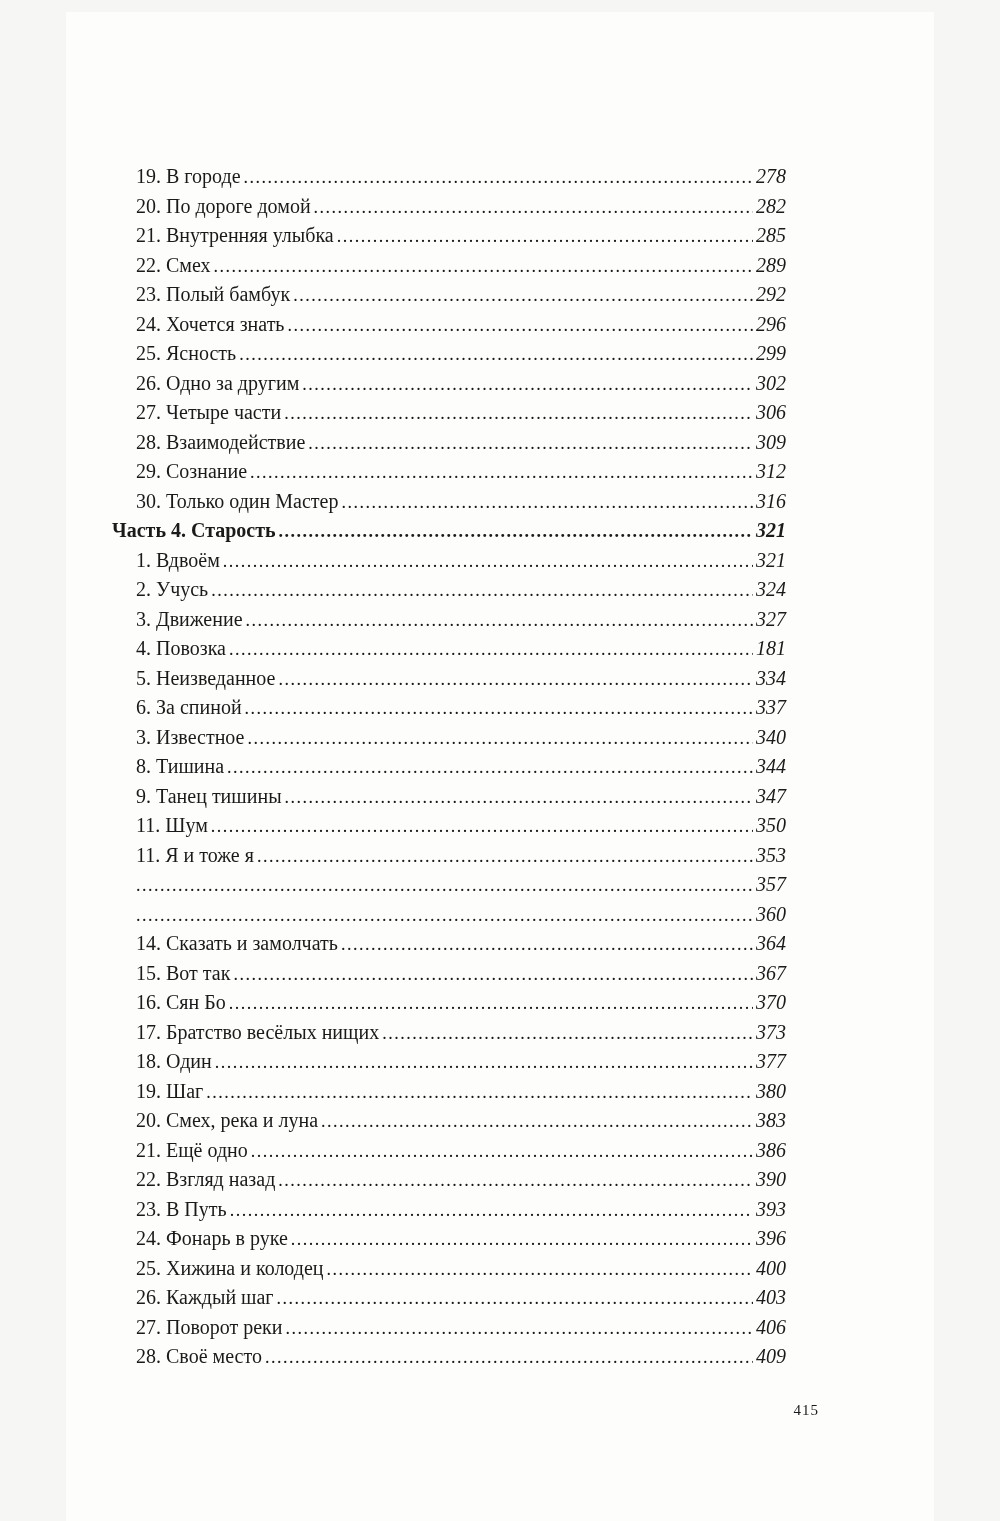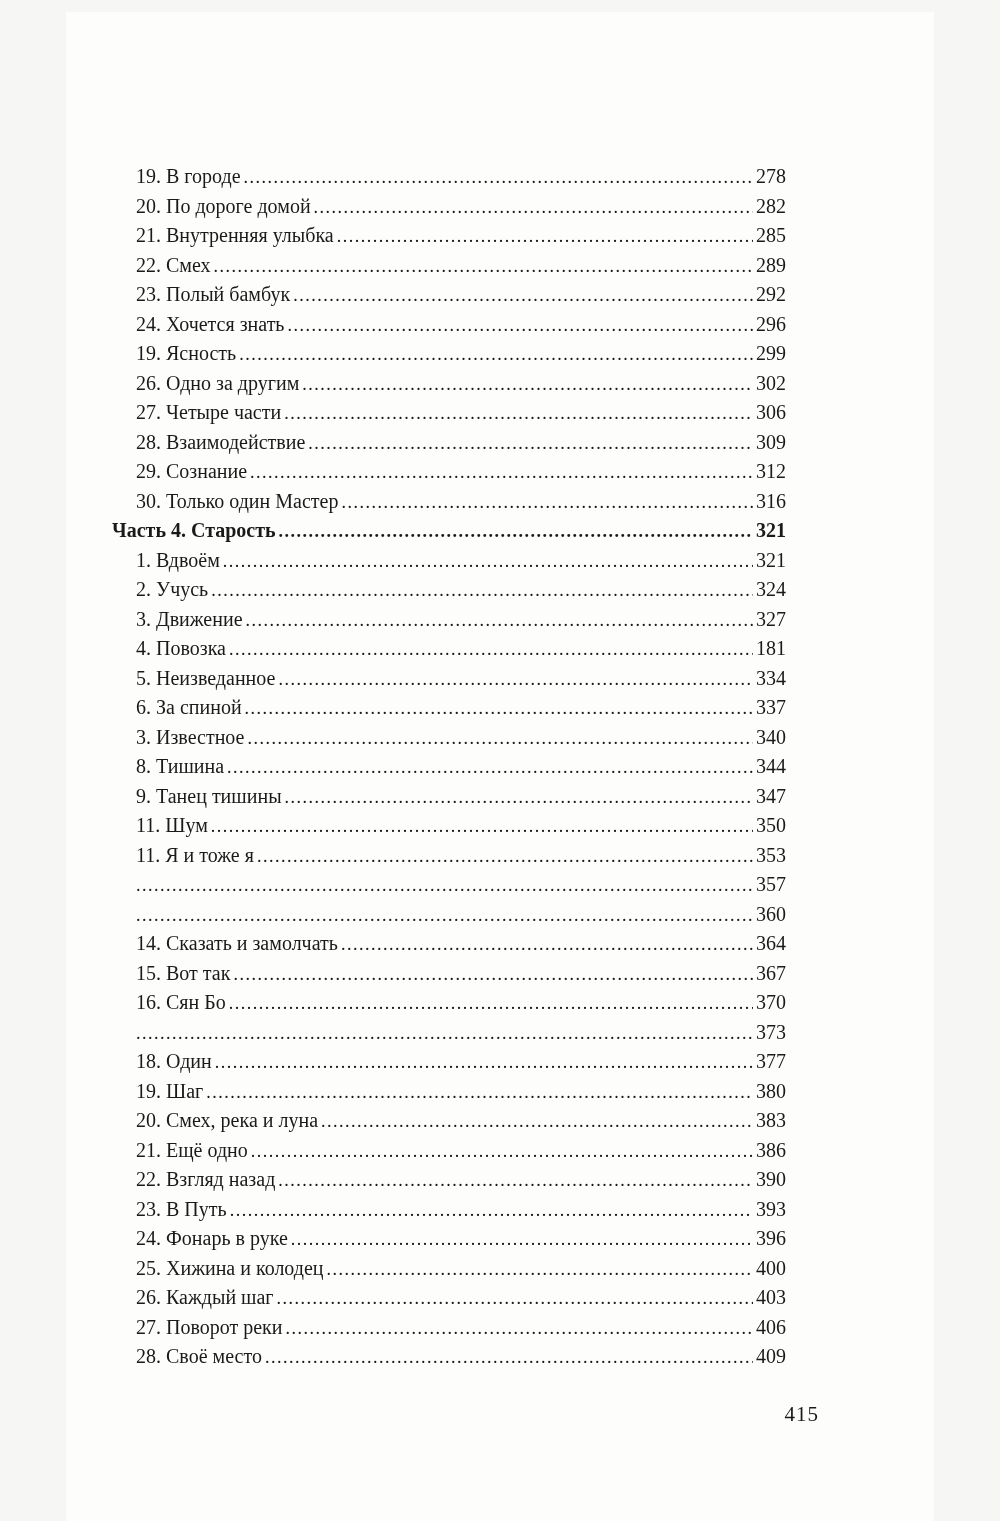--- a/index.html
+++ b/index.html
@@ -44,26 +44,27 @@
     flex: 1 1 auto;
     overflow: hidden;
     white-space: nowrap;
     letter-spacing: 1.5px;
     font-size: 18px;
   }
   .pagenum {
     flex: 0 0 auto;
     padding-left: 3px;
     text-align: right;
+    font-style: italic;
   }
   .folio {
     position: absolute;
     right: 115px;
     top: 1390px;
-    font-size: 21px;
+    font-size: 15px;
     letter-spacing: 1px;
     text-align: right;
   }
 </style>
 </head>
 <body>
 
 <div class="page">
   <div class="toc" id="toc">
       <div class="toc-row indent">
@@ -90,21 +91,21 @@
         <span class="label">23. Полый бамбук</span>
         <span class="dots">............................................................................................................................................................................................................................................................................................................</span>
         <span class="pagenum">292</span>
       </div>
       <div class="toc-row indent">
         <span class="label">24. Хочется знать</span>
         <span class="dots">............................................................................................................................................................................................................................................................................................................</span>
         <span class="pagenum">296</span>
       </div>
       <div class="toc-row indent">
-        <span class="label">19. Ясность</span>
+        <span class="label">25. Ясность</span>
         <span class="dots">............................................................................................................................................................................................................................................................................................................</span>
         <span class="pagenum">299</span>
       </div>
       <div class="toc-row indent">
         <span class="label">26. Одно за другим</span>
         <span class="dots">............................................................................................................................................................................................................................................................................................................</span>
         <span class="pagenum">302</span>
       </div>
       <div class="toc-row indent">
         <span class="label">27. Четыре части</span>
@@ -203,20 +204,21 @@
         <span class="label">15. Вот так</span>
         <span class="dots">............................................................................................................................................................................................................................................................................................................</span>
         <span class="pagenum">367</span>
       </div>
       <div class="toc-row indent">
         <span class="label">16. Сян Бо</span>
         <span class="dots">............................................................................................................................................................................................................................................................................................................</span>
         <span class="pagenum">370</span>
       </div>
       <div class="toc-row indent">
+        <span class="label">17. Братство весёлых нищих</span>
         <span class="dots">............................................................................................................................................................................................................................................................................................................</span>
         <span class="pagenum">373</span>
       </div>
       <div class="toc-row indent">
         <span class="label">18. Один</span>
         <span class="dots">............................................................................................................................................................................................................................................................................................................</span>
         <span class="pagenum">377</span>
       </div>
       <div class="toc-row indent">
         <span class="label">19. Шаг</span>

